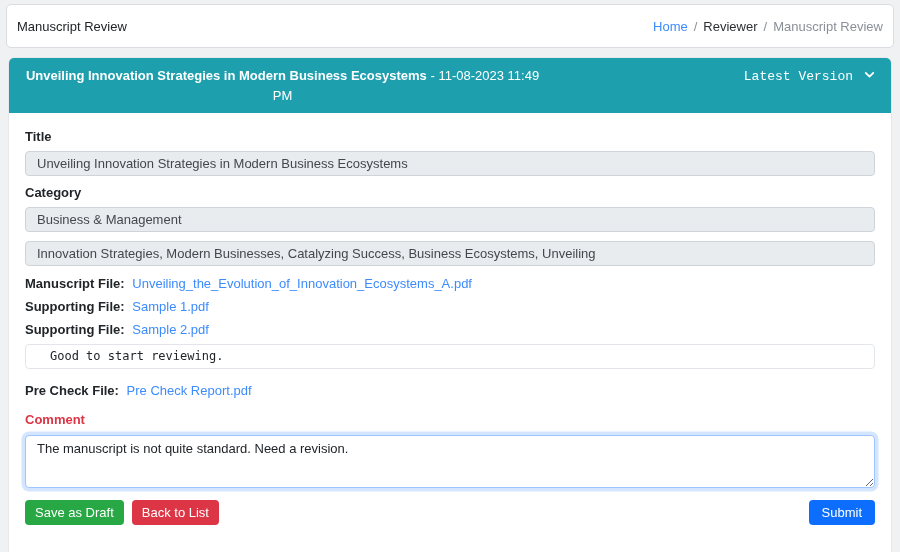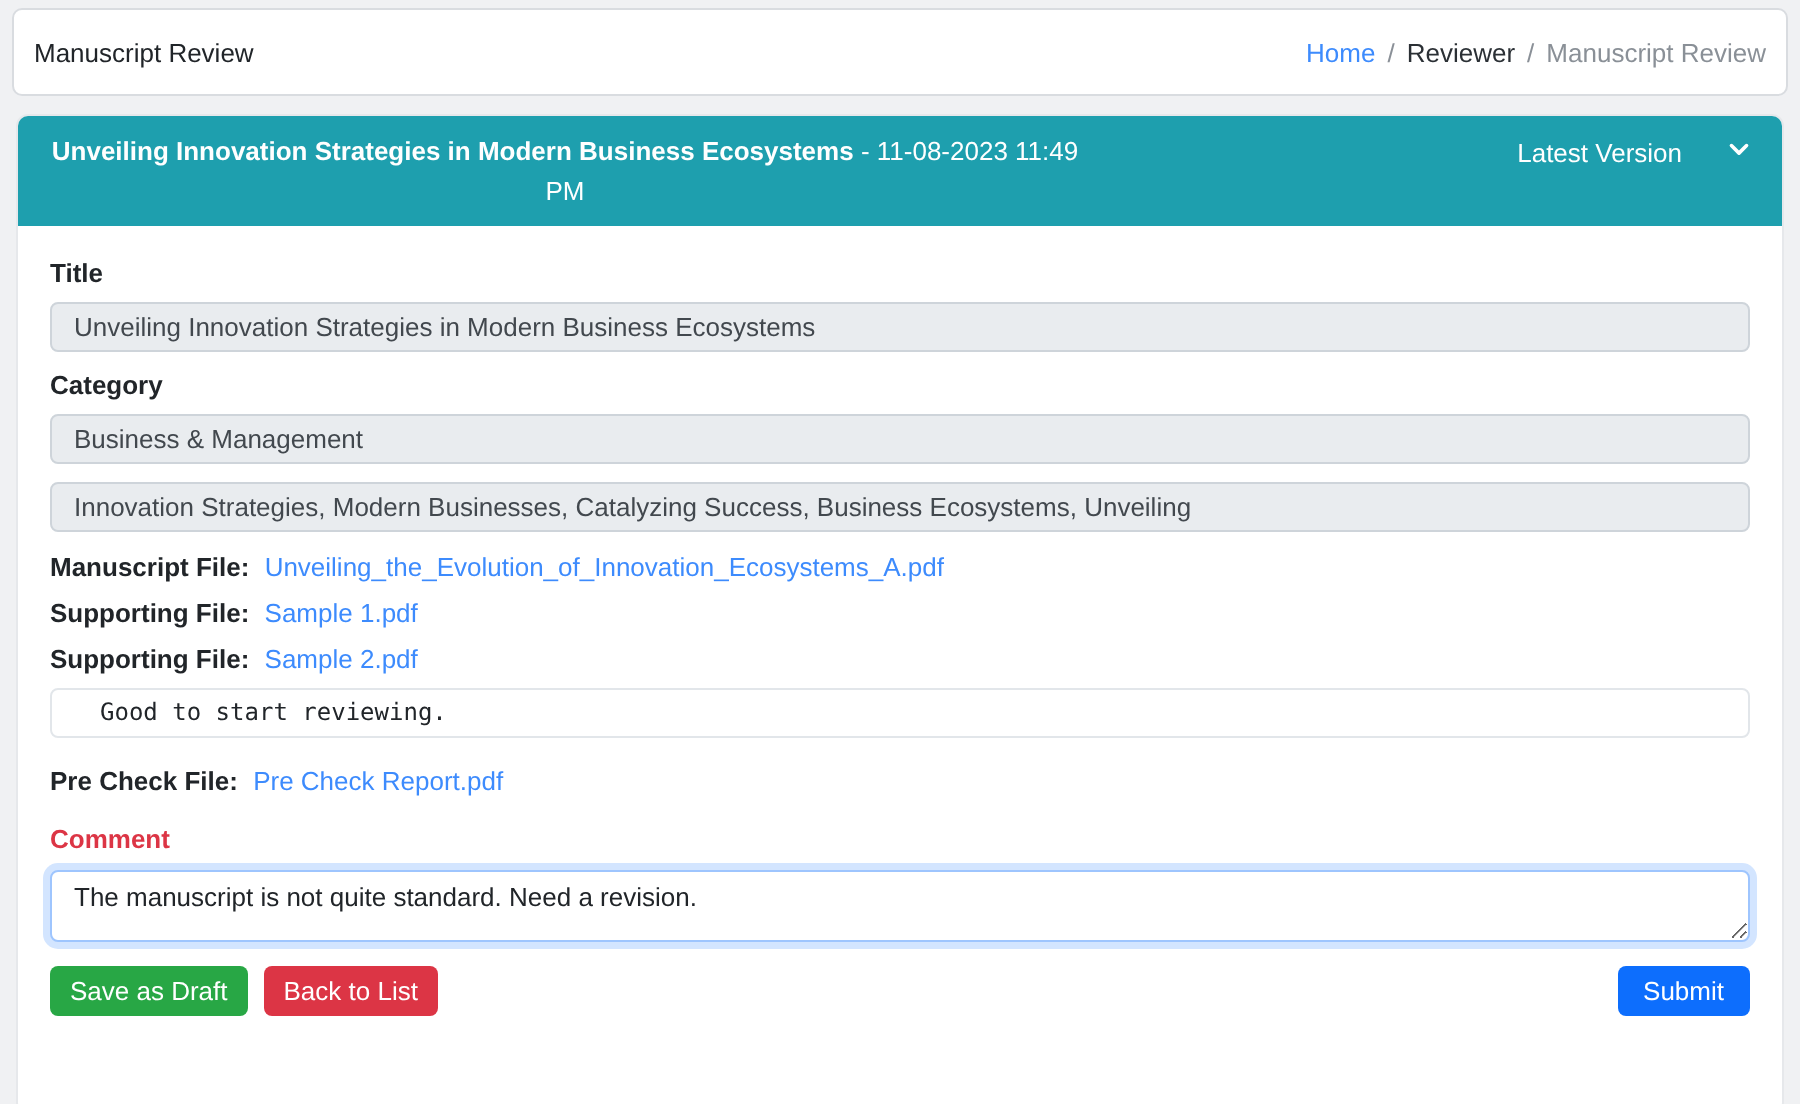--- a/index.html
+++ b/index.html
@@ -41,22 +41,22 @@
     border-radius: 5px 5px 0 0;
     color: #fff;
     min-height: 55px;
     padding: 8px 16px;
     display: flex; justify-content: space-between; align-items: flex-start;
   }
   .header-text { max-width: 515px; line-height: 1.5; text-align: center; }
   .header-title { font-weight: 700; }
   .header-ts { font-weight: 400; }
   .version {
-    display: flex; align-items: flex-start; gap: 23px;
-    margin-top: 3px; cursor: pointer; white-space: nowrap;
+    display: flex; align-items: flex-start; gap: 11px;
+    margin-top: 3px; cursor: pointer; white-space: nowrap; font-family: Liberation Mono, monospace;
   }
   
   .card-body { padding: 16px; }
   .form-label {
     display: block; font-weight: 700;
     line-height: 16px; margin: 0 0 6px 0;
   }
   .form-control {
     display: block; width: 100%; height: 25px;
     background: #e9ecef;
@@ -79,21 +79,21 @@
     font-size: 12px; line-height: 15px; color: #212529;
     white-space: pre; overflow: hidden;
   }
   .precheck-file-row { line-height: 17px; margin-bottom: 0; }
   .comment-label {
     display: block; font-weight: 700;
     color: var(--label-red, #dc3545);
     margin: 13px 0 7px; line-height: 16px;
   }
   .comment-area {
-    display: block; width: 100%; height: 36px;
+    display: block; width: 100%; height: 53px;
     border: 1px solid #9ec5fe; border-radius: 4px;
     box-shadow: 0 0 0 3.5px rgba(13,110,253,0.18);
     outline: none;
     padding: 5px 11px;
     font-family: "Liberation Sans", sans-serif;
     font-size: 13px; color: #212529;
     resize: both;
   }
   .actions { display: flex; align-items: center; gap: 8px; margin-top: 12px; }
   .btn {

